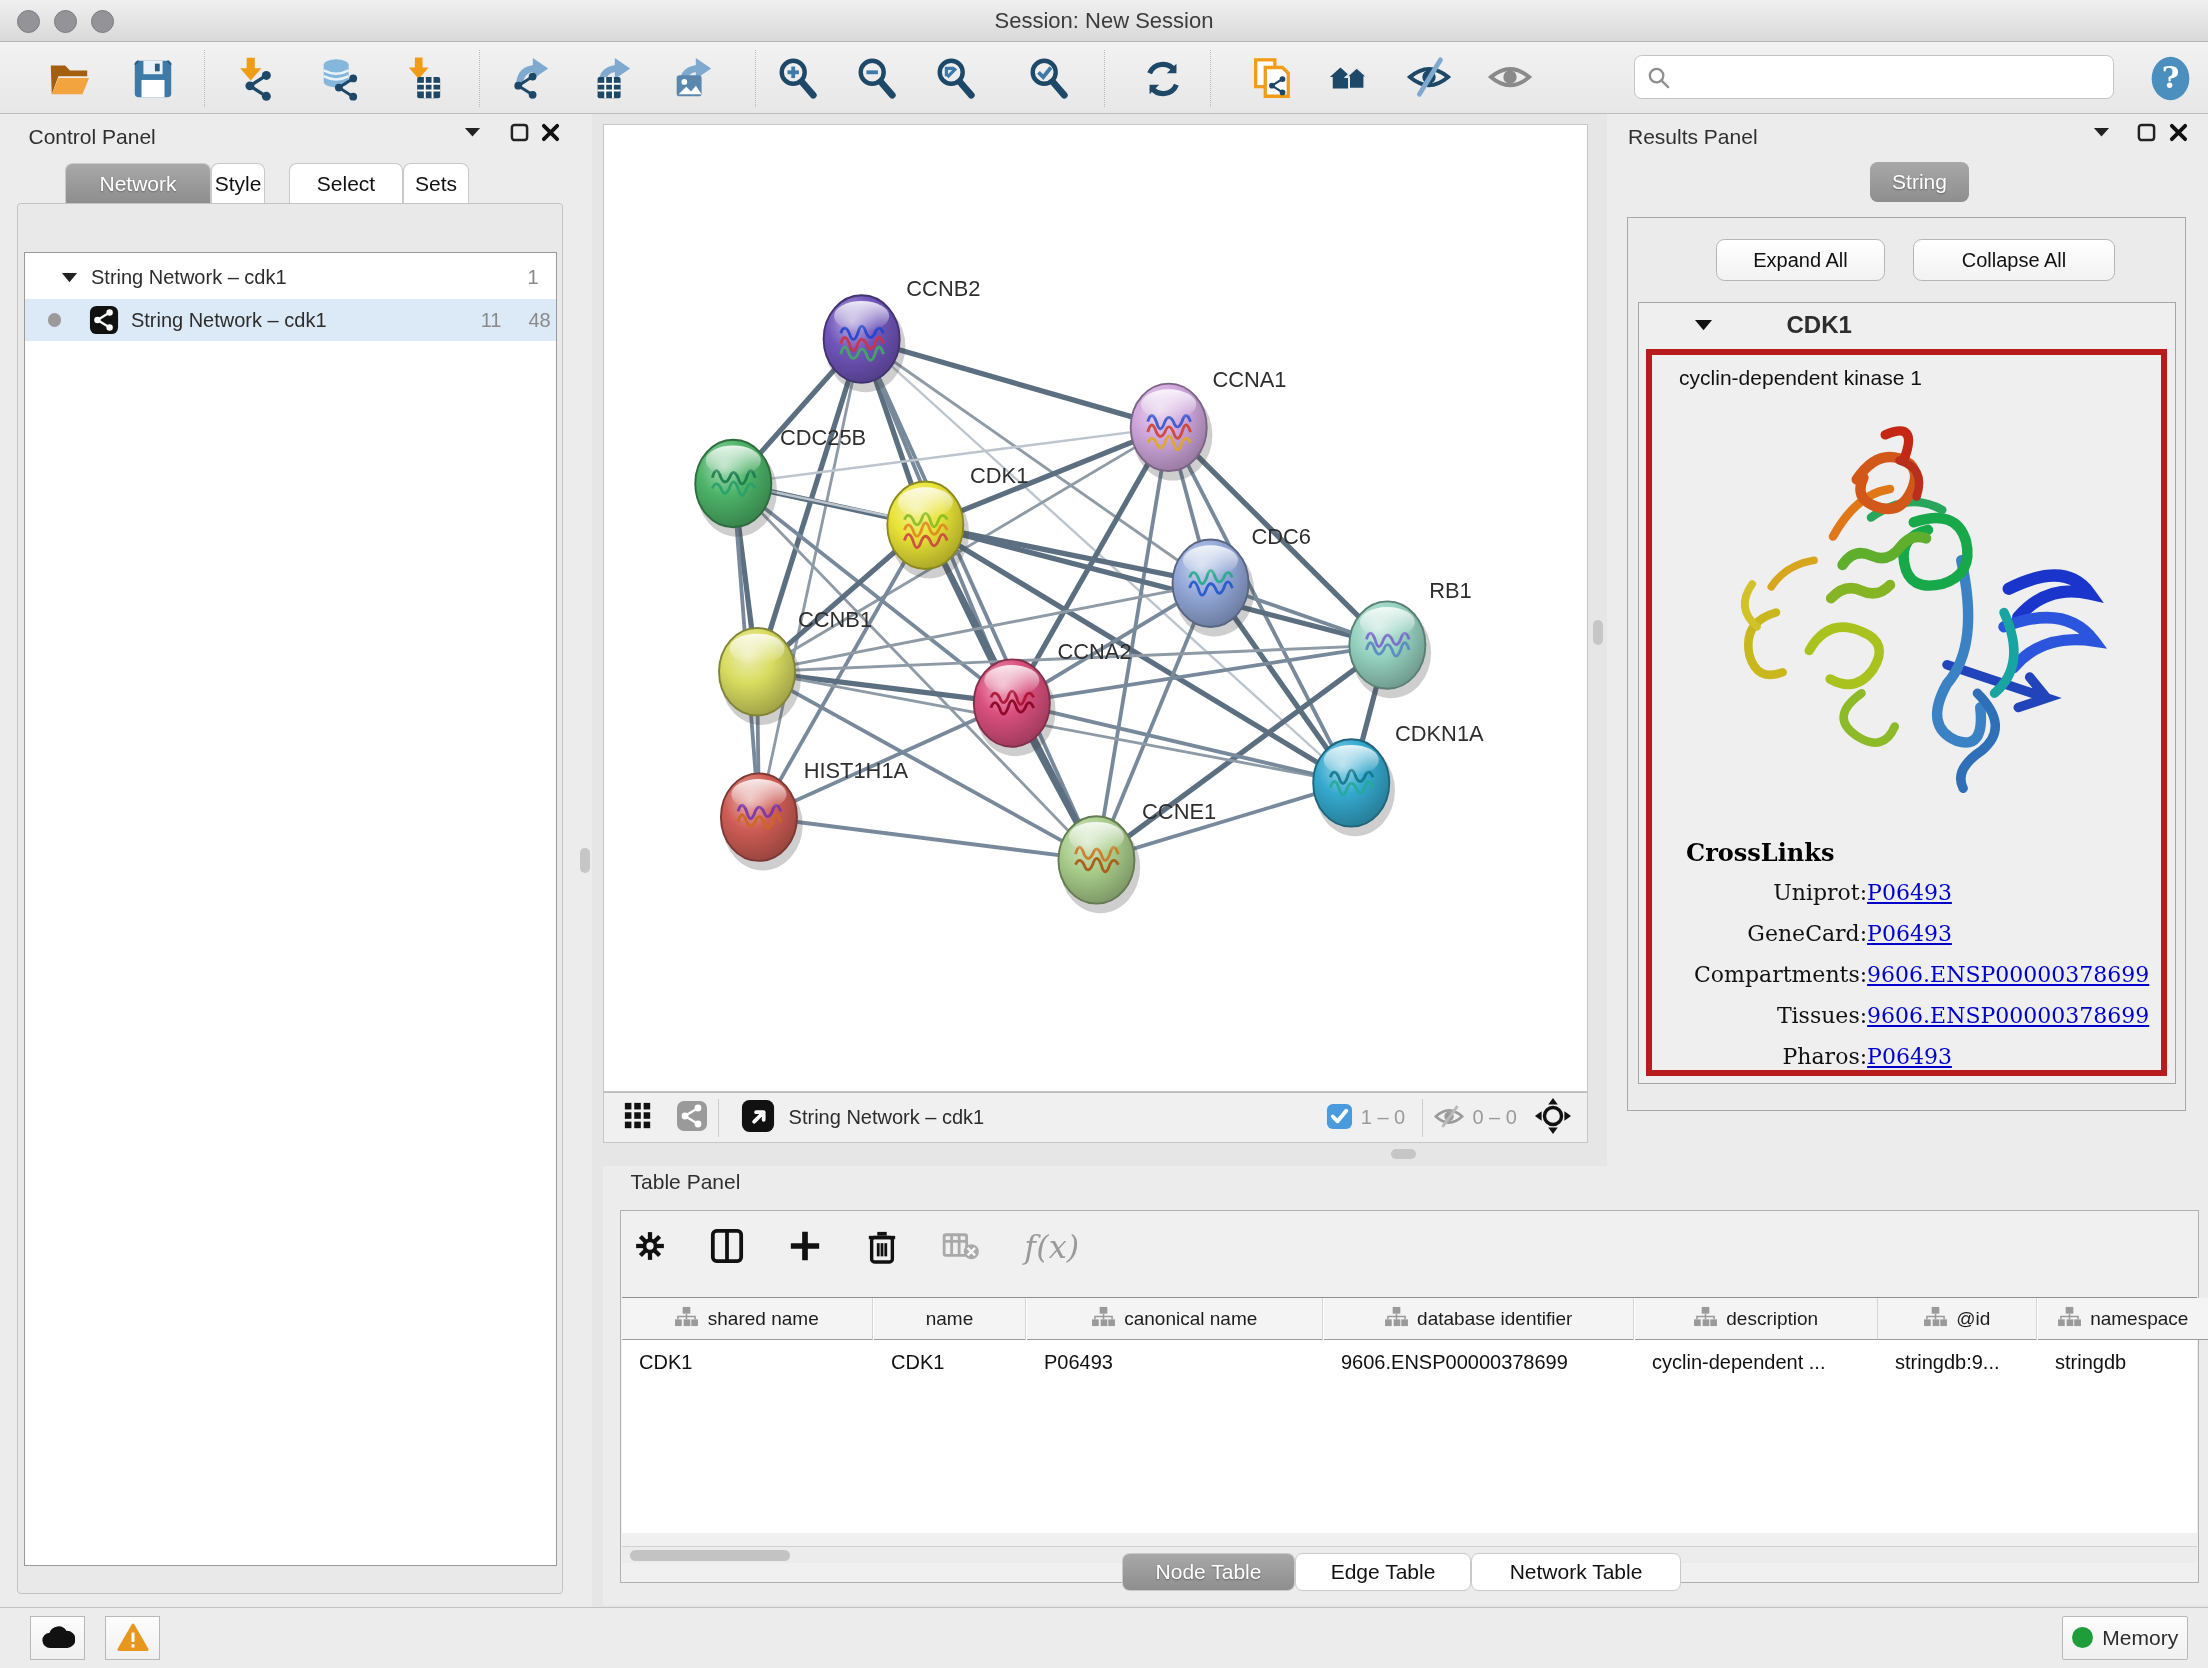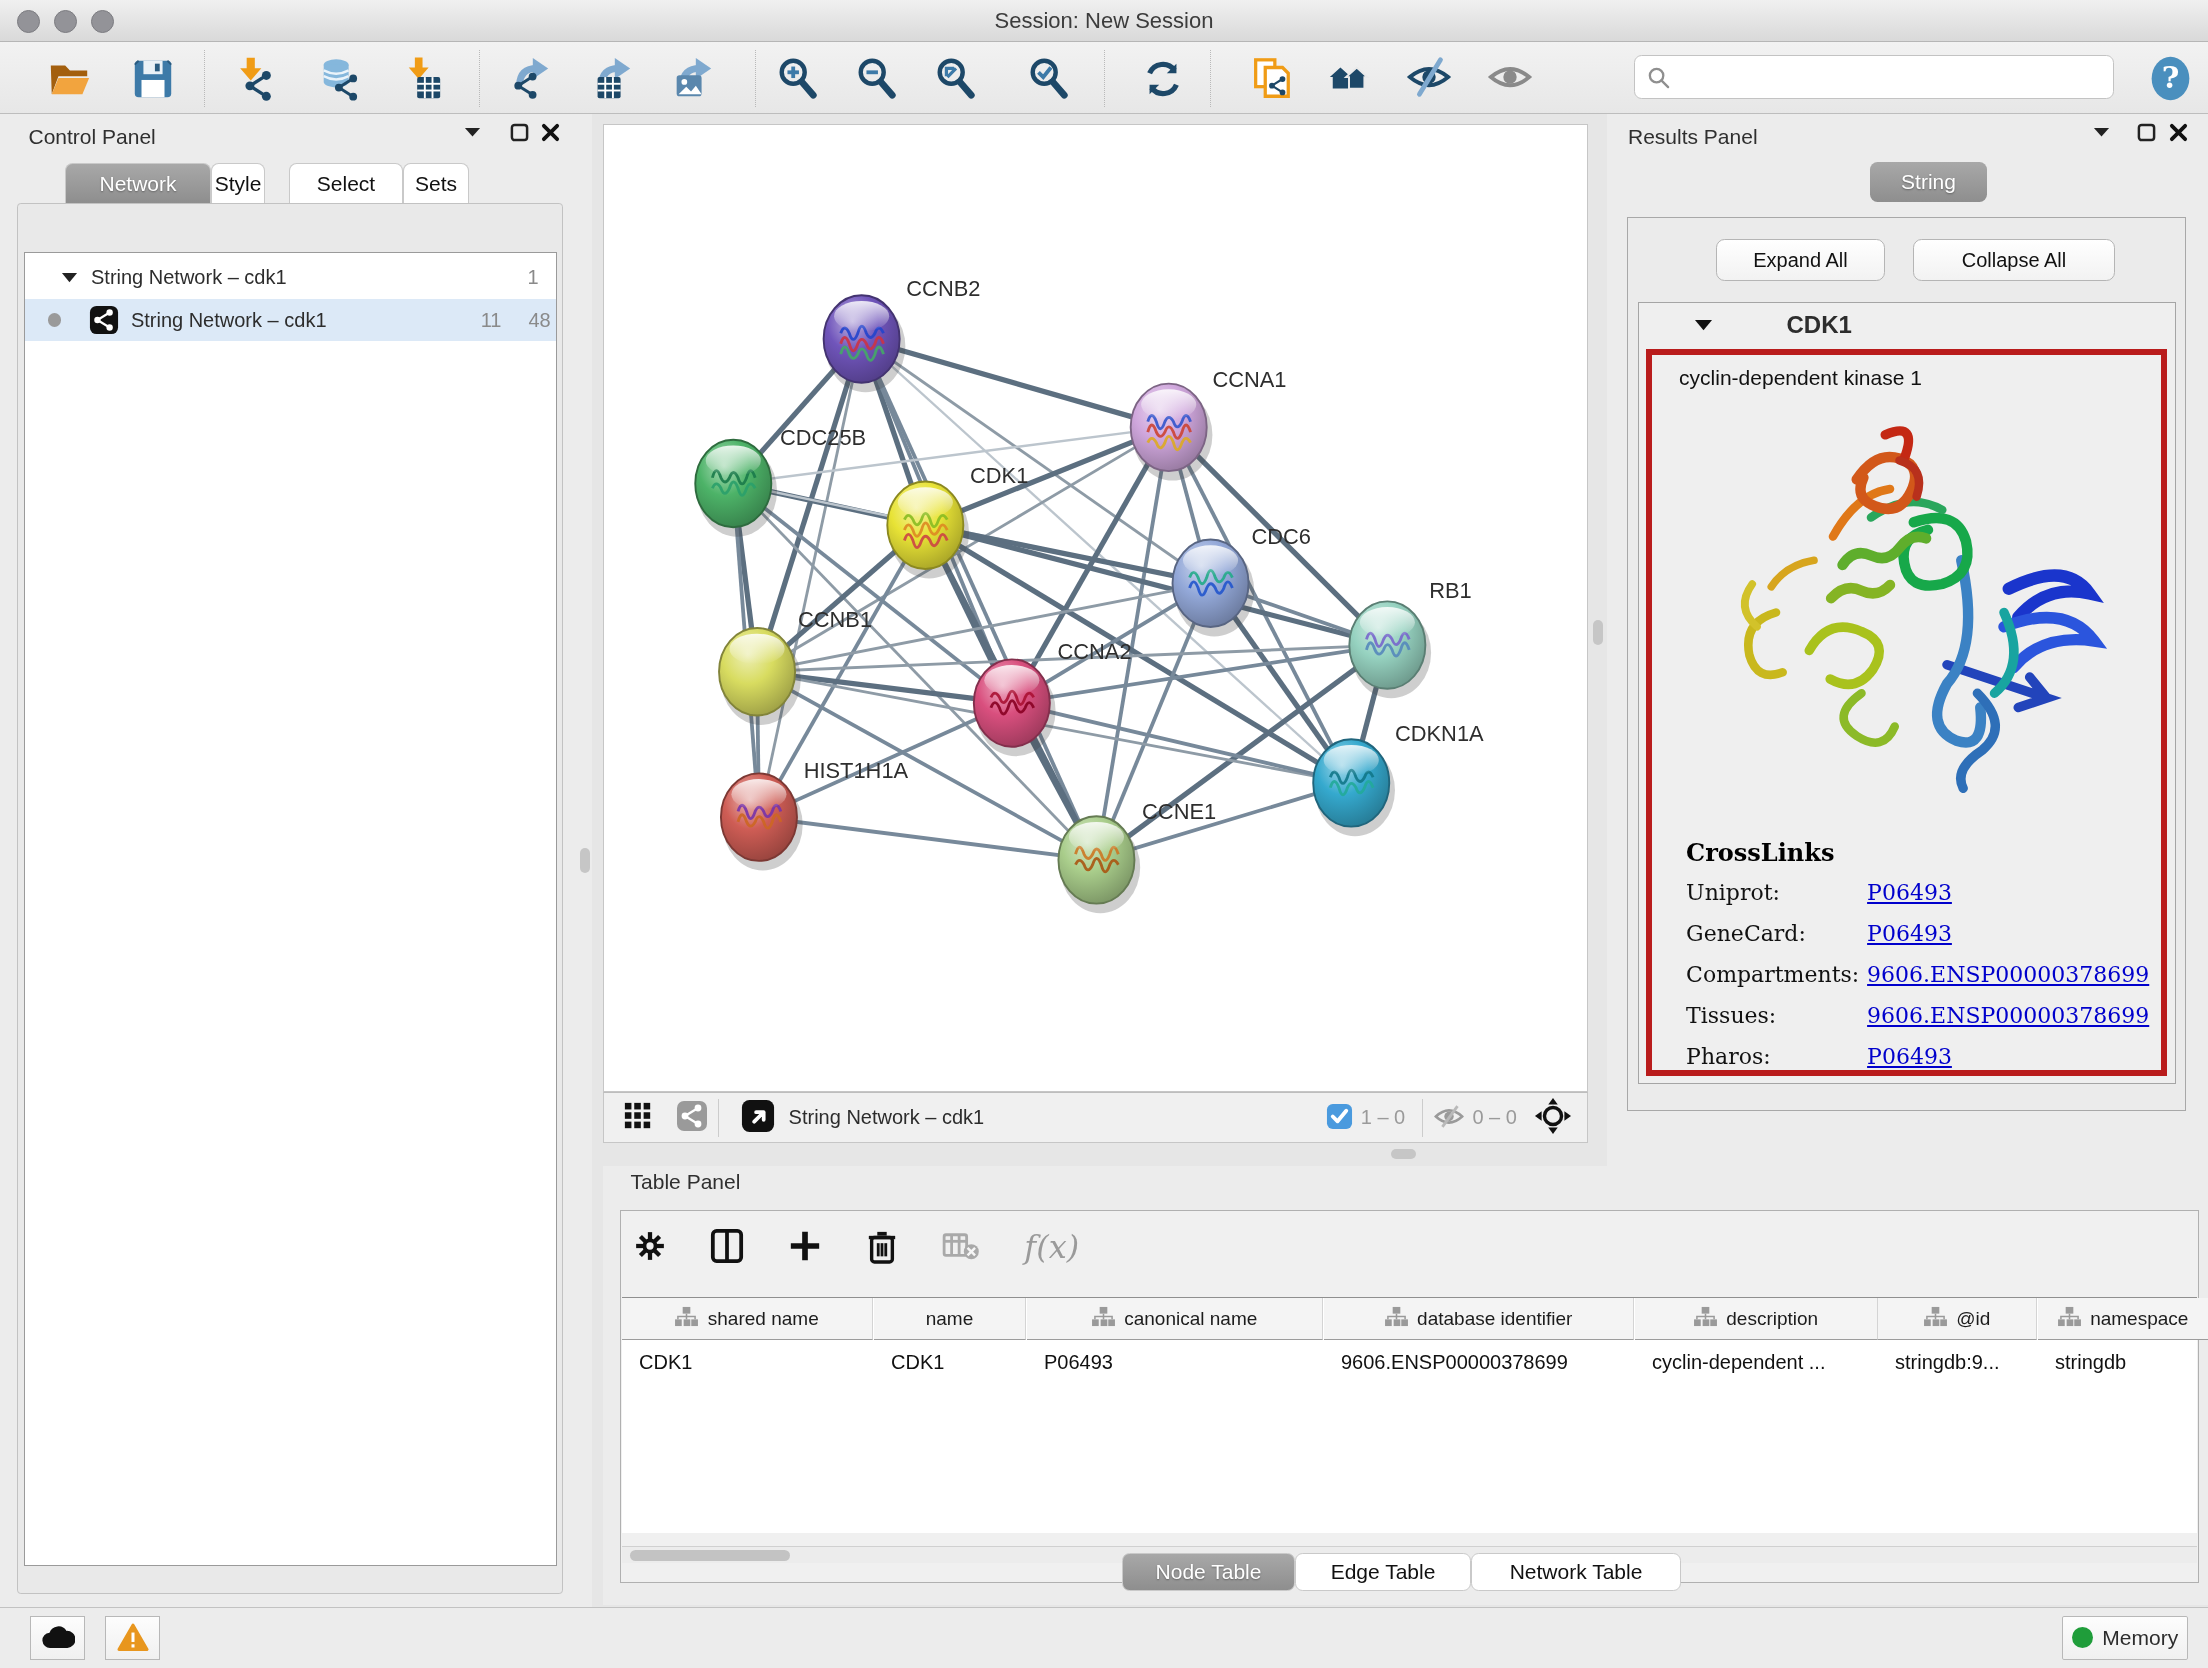--- a/index.html
+++ b/index.html
@@ -39,32 +39,32 @@
   
   #network-panel { left:603px; top:124px; width:985px; height:968px; background:#fff; border:1px solid #c6c6c6; }
   #network-toolbar { left:603px; top:1092px; width:985px; height:51px; background:#f0f0f0; border:1px solid #c6c6c6; border-top:1px solid #bdbdbd; display:flex; align-items:center; }
   .nt-sep { width:0; height:38px; border-left:1px solid #cccccc; margin:0 9.5px; }
   #nt-title { font-size:20px; color:#2c2c2c; margin-left:13.3px; }
   .nt-count { font-size:20px; color:#9a9a9a; margin:0 7.6px; }
 
   
   #results-panel { left:1607px; top:114px; width:601px; height:1052px; background:#ececec; }
   #rp-header { position:absolute; left:21px; top:11.4px; }
-  #rp-tab { position:absolute; left:263px; top:48px; width:117px; height:40px; border-radius:7.6px; background:linear-gradient(#a8a8a8,#8e8e8e); color:#fff; font-size:21px; display:flex; align-items:center; justify-content:center; text-shadow:0 1px 1.9px rgba(0,0,0,.35); }
+  #rp-tab { position:absolute; left:263px; top:48px; width:99px; height:40px; border-radius:7.6px; background:linear-gradient(#a8a8a8,#8e8e8e); color:#fff; font-size:21px; display:flex; align-items:center; justify-content:center; text-shadow:0 1px 1.9px rgba(0,0,0,.35); }
   #rp-box { position:absolute; left:20px; top:103px; width:559px; height:894px; background:#ebebeb; border:1px solid #a8a8a8; }
   .rp-btn { position:absolute; top:21px; height:42px; background:linear-gradient(#ffffff,#f2f2f2); border:1px solid #b5b5b5; border-radius:8.6px; font-size:20px; display:flex; align-items:center; justify-content:center; color:#111; }
   #rp-section { position:absolute; left:9.5px; top:84px; width:538px; height:782px; border:1px solid #a5a5a5; background:#efefef; }
   #rp-sec-head { position:absolute; left:0; top:0; width:100%; height:44px; display:flex; align-items:center; }
   #rp-sec-gene { font-weight:bold; font-size:24px; margin-left:74px; }
   #rp-sec-body { position:absolute; left:7.6px; top:46px; width:521px; height:727px; border:6px solid #b91c1c; background:#efefef; }
   #rp-desc { position:absolute; left:27px; top:11.4px; font-size:21px; color:#111; }
   #protein-art { position:absolute; left:67px; top:53px; }
   #crosslinks { position:absolute; left:34px; top:483px; font-family:"DejaVu Serif","Liberation Serif",serif; }
   #crosslinks h3 { font-size:24px; margin-bottom:13.3px; color:#000; }
-  .cl-row { display:flex; margin-bottom:16px; font-size:22px; }
+  .cl-row { display:flex; margin-bottom:16px; font-size:22px;text-align:right; }
   .cl-label { width:181px; color:#111; }
   .cl-link { color:#0000cc; text-decoration:underline; }
 
   
   #table-panel { left:603px; top:1166px; width:1605px; height:439px; background:#ececec; }
   #tp-header { position:absolute; left:27.6px; top:3.8px; }
   #tp-box { position:absolute; left:17px; top:44px; width:1579px; height:373px; background:#f0f0f0; border:1px solid #b0b0b0; }
   #tp-toolbar { position:absolute; left:13.3px; top:9.5px; height:53px; display:flex; align-items:center; gap:44px; }
   #tp-table { position:absolute; left:1px; top:86px; width:1575px; height:236px; background:#fff; border-top:1.9px solid #8f8f8f; }
   .th-cell { position:absolute; top:0; height:42px; background:#f4f4f4; border-right:1px solid #d4d4d4; border-bottom:1px solid #9c9c9c; display:flex; align-items:center; justify-content:center; gap:9.5px; font-size:19px; color:#1c1c1c; overflow:hidden; white-space:nowrap; }

